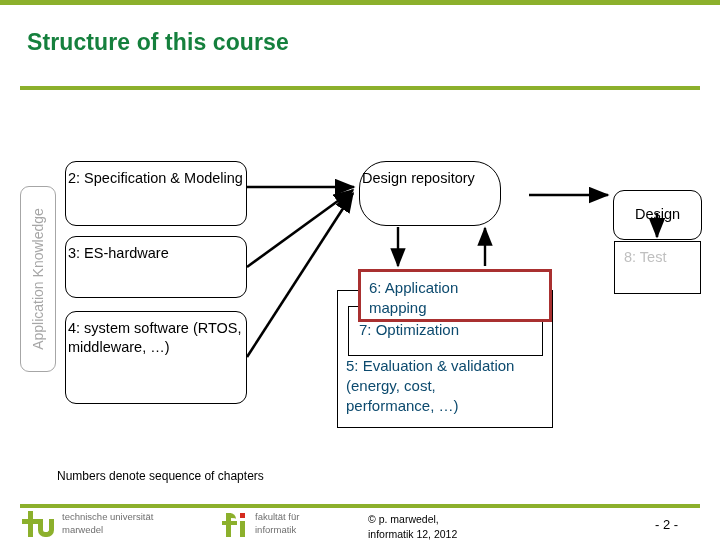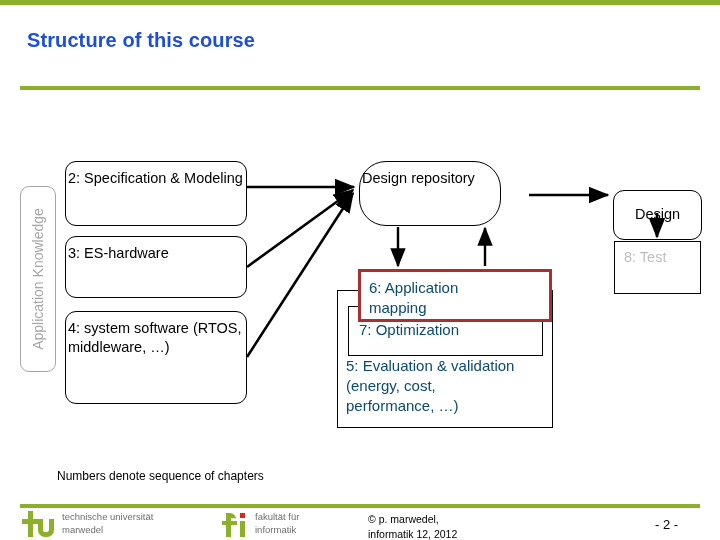--- a/index.html
+++ b/index.html
@@ -37,23 +37,23 @@
     position: absolute;
     left: 20px; top: 504px;
     width: 680px; height: 4px;
     background: #8cb02c;
   }
 
   
   .slide-title {
     position: absolute;
     left: 27px; top: 29px;
-    font-size: 20px;
+    font-size: 23px;
     font-weight: bold;
-    color: #1d4ed8;
+    color: #15803d;
     letter-spacing: 0.1px;
     white-space: nowrap;
   }
 
   
   .box {
     position: absolute;
     box-sizing: border-box;
     color: #000000;
     background: #ffffff;

